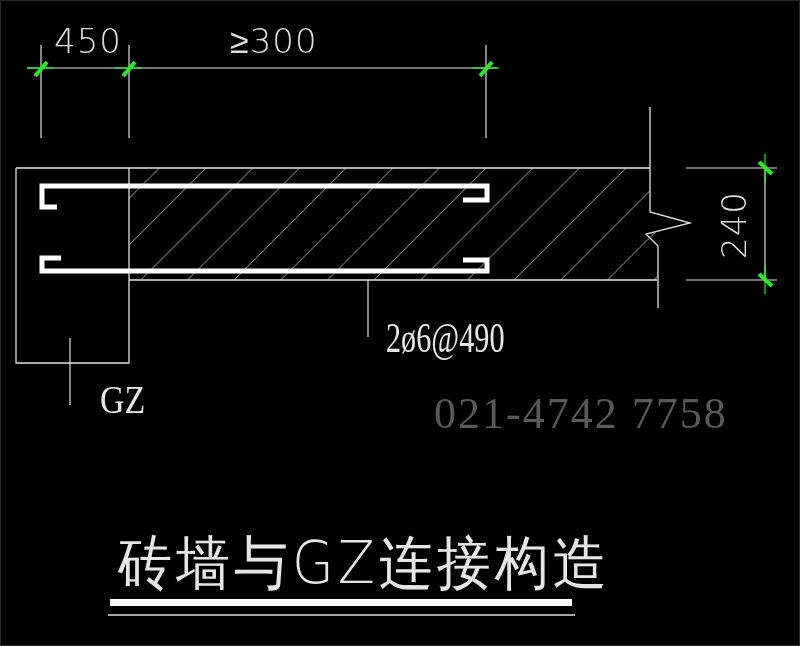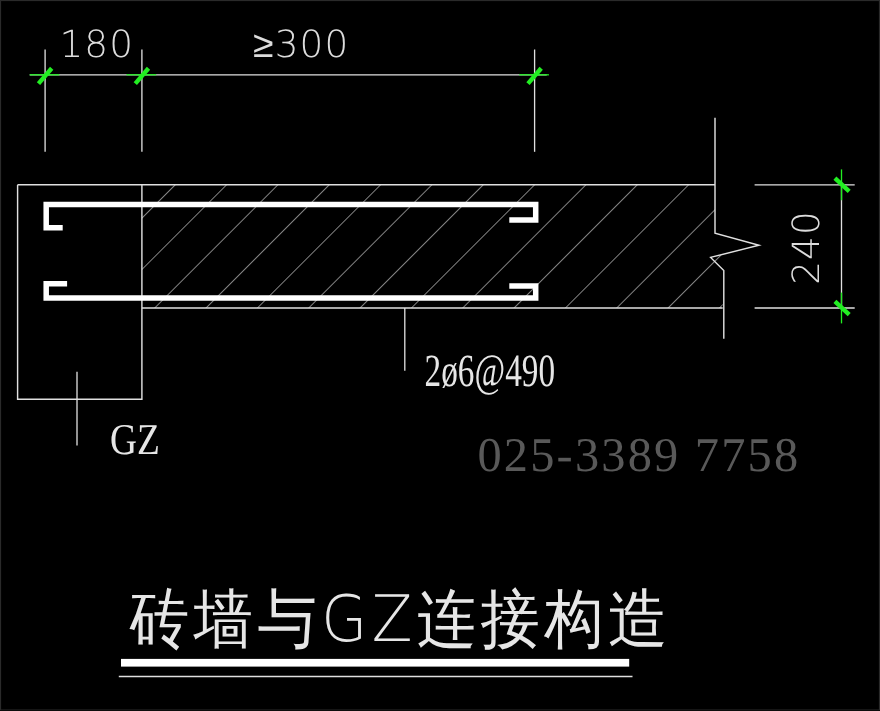--- a/index.html
+++ b/index.html
@@ -71,22 +71,22 @@
     <line x1="759" y1="274" x2="772" y2="286" stroke="#22ee22" stroke-width="4"></line>
   </g>
 
   <line x1="70" y1="338" x2="70" y2="405" stroke="#e0e0e0" stroke-width="1.2"></line>
   <line x1="368" y1="280" x2="368" y2="337" stroke="#e0e0e0" stroke-width="1.2"></line>
 
   <rect x="110" y="599" width="462" height="7" fill="#ffffff"></rect>
   <line x1="108" y1="615" x2="575" y2="615" stroke="#e0e0e0" stroke-width="1.5"></line>
 </svg>
 
-<div class="lbl dimtxt" style="left:54px; top:24px;">180</div>
+<div class="lbl dimtxt" style="left:54px; top:24px;">450</div>
 <div class="lbl dimtxt" style="left:230px; top:24px;">≥300</div>
 <div class="lbl dimtxt" style="left:700px; top:208px; transform:rotate(-90deg); transform-origin:center;">240</div>
 
 <div class="lbl serif" style="left:100px; top:380px; font-size:40px; transform:scaleX(0.85); transform-origin:left top; color:#e6e6e6;">GZ</div>
 <div class="lbl serif" style="left:386px; top:317px; font-size:42px; transform:scaleX(0.72); transform-origin:left top; color:#e6e6e6;">2ø6@490</div>
 
-<div class="wm" style="left:434px; top:392px;">025-3389 7758</div>
+<div class="wm" style="left:434px; top:392px;">021-4742 7758</div>
 
 <div class="title" style="left:118px; top:534px;">砖墙与GZ连接构造</div>
 
 </body></html>

